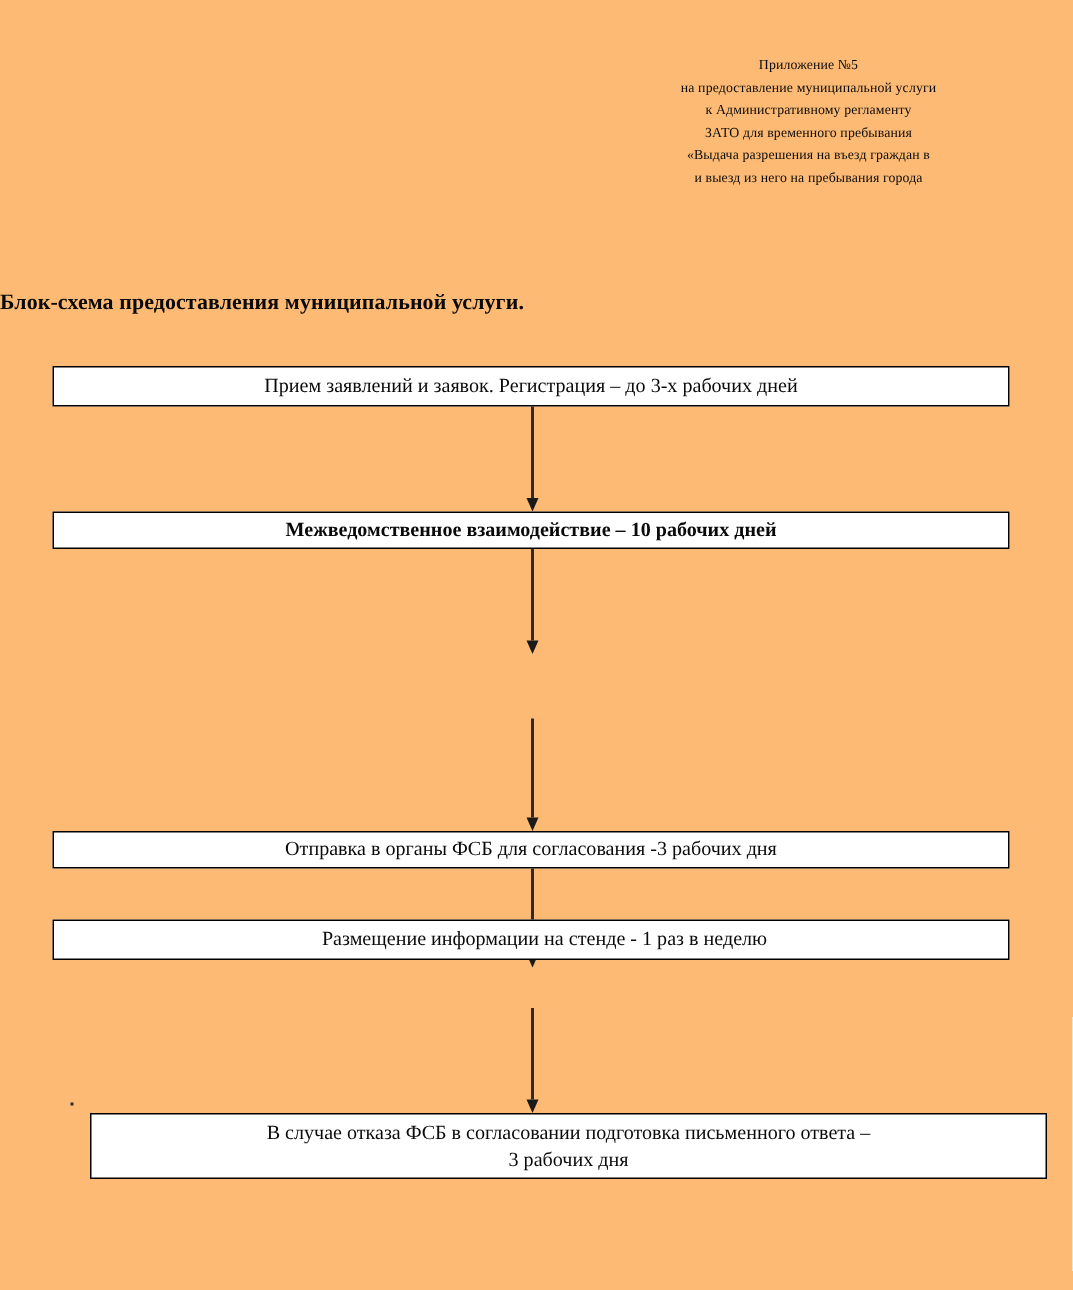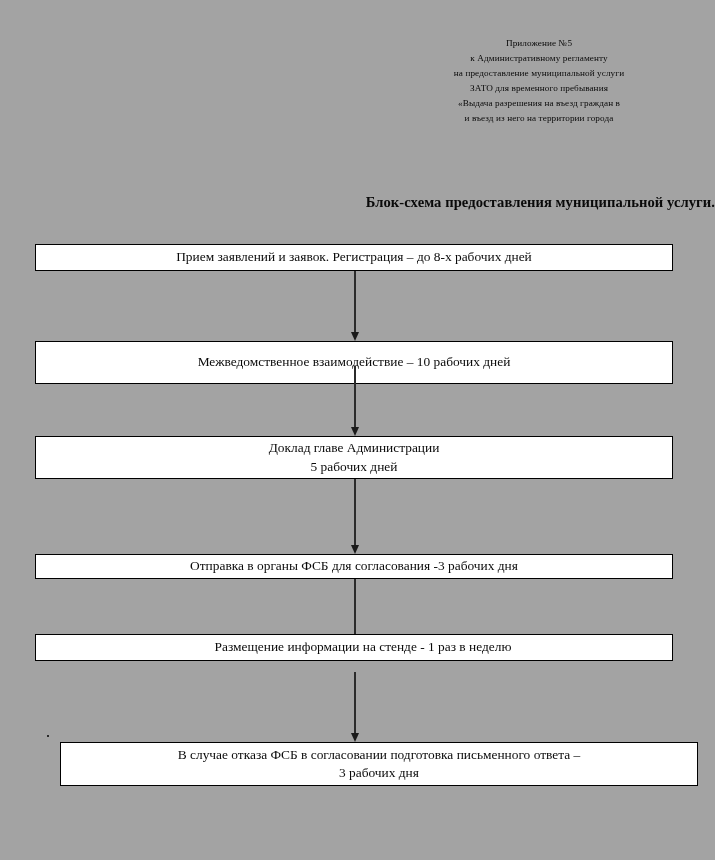--- a/index.html
+++ b/index.html
@@ -11,21 +11,21 @@
   body {
     font-family: "Liberation Serif", "DejaVu Serif", serif;
     color: #0a0a0a;
     -webkit-font-smoothing: antialiased;
   }
   #page {
     position: relative;
     width: 715px;
     height: 860px;
     overflow: hidden;
-    background: #a3a3a3;
+    background: #fdba74;
   }
 
   
   .header-block {
     position: absolute;
     left: 430px;
     top: 36px;
     width: 218px;
     text-align: center;
     font-size: 9.2px;
@@ -36,21 +36,21 @@
     display: block;
     white-space: nowrap;
   }
 
   
   .doc-title {
     position: absolute;
     left: 0;
     top: 194px;
     width: 715px;
-    text-align: right;
+    text-align: left;
     font-size: 14.6px;
     font-weight: bold;
     letter-spacing: 0.005em;
   }
 
   
   .flow {
     position: absolute;
     left: 0;
     top: 0;
@@ -110,69 +110,65 @@
     background: #2a2a2a;
   }
 </style>
 </head>
 <body>
 
 <div id="page">
 
   <div class="header-block">
     <span class="hline">Приложение №5</span>
+    <span class="hline">на предоставление муниципальной услуги</span>
     <span class="hline">к Административному регламенту</span>
-    <span class="hline">на предоставление муниципальной услуги</span>
     <span class="hline">ЗАТО для временного пребывания</span>
     <span class="hline">«Выдача разрешения на въезд граждан в</span>
-    <span class="hline">и въезд из него на территории города</span>
+    <span class="hline">и выезд из него на пребывания города</span>
   </div>
 
   <div class="doc-title">Блок-схема предоставления муниципальной услуги.</div>
 
   <div class="flow">
 
     <div class="node" style="top:244px; height:27px;">
-      <span class="node-text">Прием заявлений и заявок. Регистрация – до 8-х рабочих дней</span>
+      <span class="node-text">Прием заявлений и заявок. Регистрация – до 3-х рабочих дней</span>
     </div>
 
     <div class="arrow" style="top:271px; height:70px;">
       <span class="shaft" style="height:61px;"></span>
       <span class="head" style="top:61px;"></span>
     </div>
 
-    <div class="node" style="top:341px; height:43px;">
+    <div class="node" style="top:341px; height:25px;font-weight:bold;">
       <span class="node-text">Межведомственное взаимодействие – 10 рабочих дней</span>
     </div>
 
     <div class="arrow" style="top:366px; height:70px;">
       <span class="shaft" style="height:61px;"></span>
       <span class="head" style="top:61px;"></span>
     </div>
 
-    <div class="node" style="top:436px; height:43px;">
-      <span class="node-text">Доклад главе Администрации
-5 рабочих дней</span>
-    </div>
 
     <div class="arrow" style="top:479px; height:75px;">
       <span class="shaft" style="height:66px;"></span>
       <span class="head" style="top:66px;"></span>
     </div>
 
     <div class="node" style="top:554px; height:25px;">
       <span class="node-text">Отправка в органы ФСБ для согласования -3 рабочих дня</span>
     </div>
 
     <div class="arrow" style="top:579px; height:66px;">
       <span class="shaft" style="height:57px;"></span>
       <span class="head" style="top:57px;"></span>
     </div>
 
-    <div class="node" style="top:634px; height:27px;padding-left:24px;">
+    <div class="node" style="top:613px; height:27px;padding-left:24px;">
       <span class="node-text">Размещение информации на стенде - 1 раз в неделю</span>
     </div>
 
     <div class="arrow" style="top:672px; height:70px;">
       <span class="shaft" style="height:61px;"></span>
       <span class="head" style="top:61px;"></span>
     </div>
 
     <div class="node" style="top:742px; height:44px;margin-left:25px;">
       <span class="node-text">В случае отказа ФСБ в согласовании подготовка письменного ответа –

